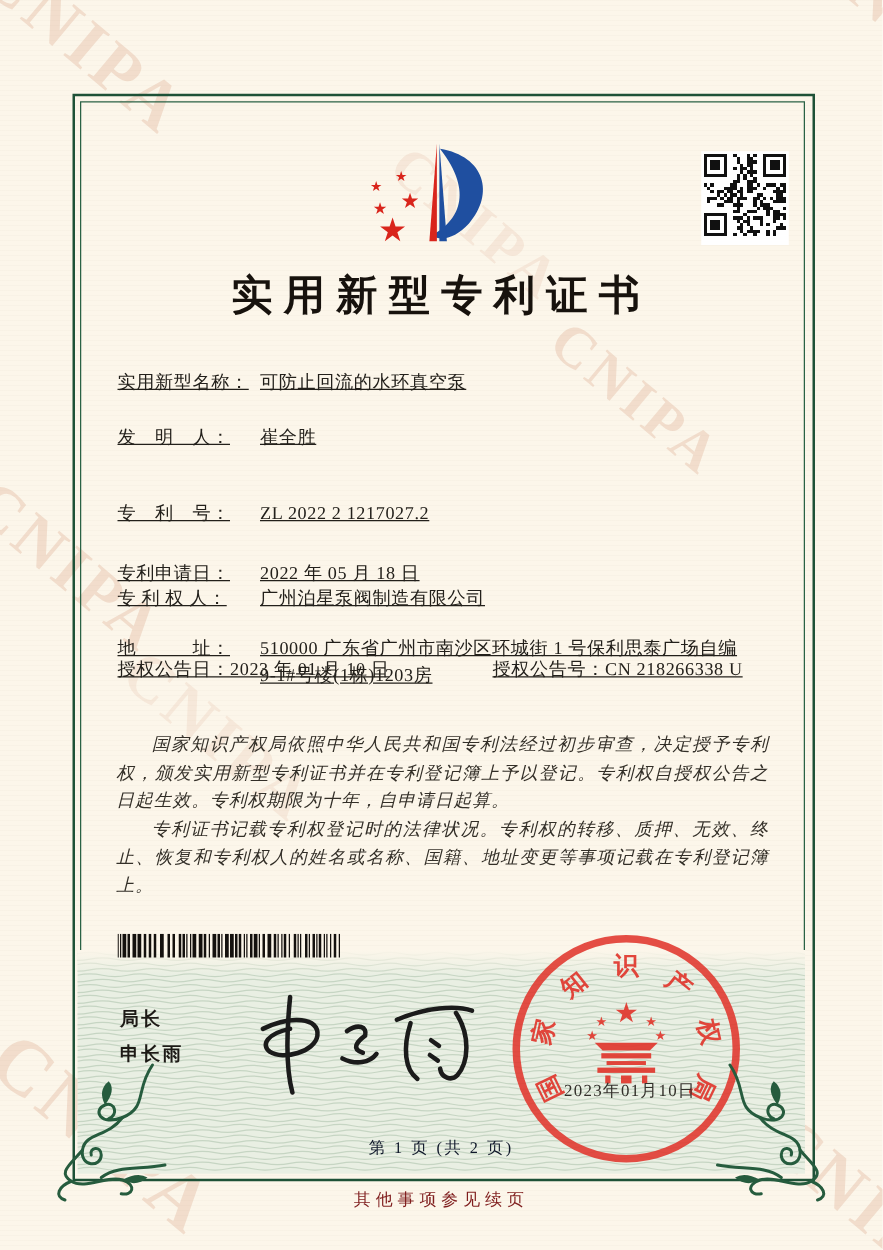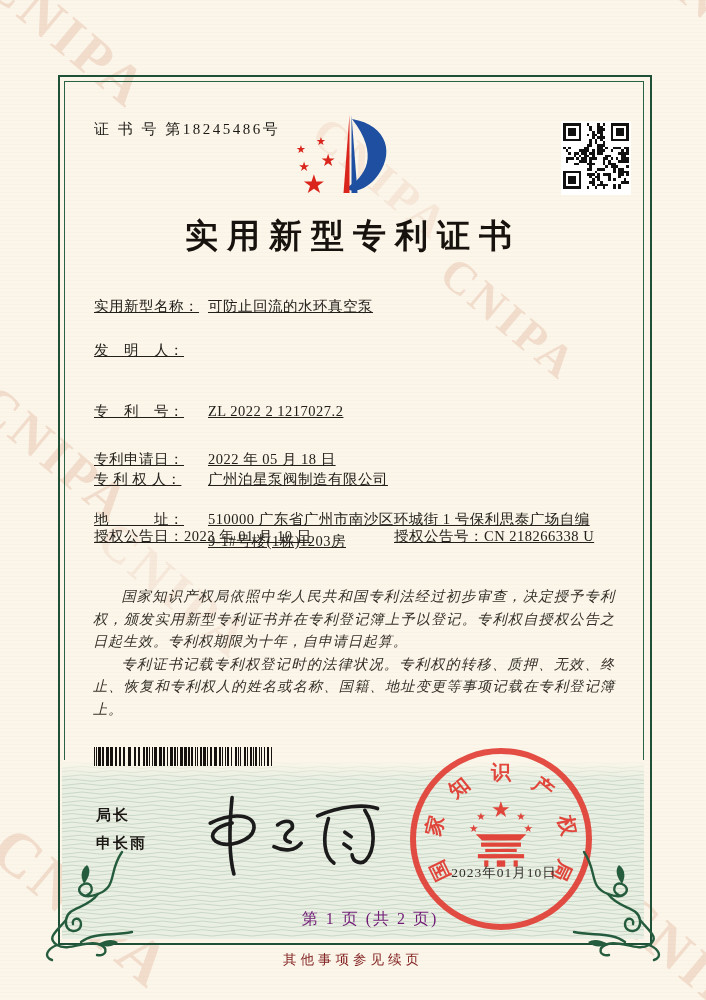--- a/index.html
+++ b/index.html
@@ -40,21 +40,21 @@
       font-weight:bold;color:#1d1a16;font-size:15px;letter-spacing:2px;}
   .sig{position:absolute;left:183px;top:788px;z-index:7;}
   .seal{position:absolute;left:410px;top:748px;width:182px;height:182px;z-index:6;
       mix-blend-mode:multiply;}
   .seal .ring{position:absolute;inset:0;border:6px solid rgba(224,54,44,.88);border-radius:50%;}
   .seal .ring-char{position:absolute;font-weight:bold;font-size:20px;color:rgba(224,54,44,.92);
       width:20px;text-align:center;font-family:"Liberation Sans",sans-serif;}
   .seal-date{position:absolute;left:418px;top:864px;width:172px;text-align:center;z-index:8;
       font-size:13.5px;color:#33302b;letter-spacing:1px;}
   .page-info{position:absolute;left:58px;width:590px;top:909px;text-align:center;
-      font-size:16px;z-index:7;color:#701a75;letter-spacing:2px;padding-left:17px;}
+      font-size:13px;z-index:7;color:#0f172a;letter-spacing:2px;}
   .next-note{position:absolute;left:0;right:0;top:951px;text-align:center;
       font-size:13.5px;z-index:5;color:#7f1d1d;letter-spacing:4px;}
 </style>
 </head>
 <body>
 
 <div class="page">
 
   <div class="wm" style="left:-30px;top:2px;font-size:56px;">CNIPA</div>
   <div class="wm" style="left:636px;top:-14px;font-size:50px;">CNIPA</div>
@@ -133,21 +133,20 @@
       <path d="M32,70 C22,82 12,88 23,95 C34,102 52,90 64,94 C76,98 72,107 63,105"></path>
       <path d="M47,92 C60,82 78,86 98,82"></path>
       <path d="M23,95 C13,99 9,107 18,110"></path>
       <path d="M50,34 q9,-12 3,-19 q-9,7 -3,19" fill="#265c3e" stroke="none"></path>
       <path d="M64,94 q12,-7 20,-2 q-9,8 -20,2" fill="#265c3e" stroke="none"></path>
     </g>
   </svg>
 
   <div class="content">
 
-    <div class="cert-no">证 书 号 第18245486号</div>
 
     <svg class="logo" width="122" height="94" viewBox="0 0 122 94">
       <path d="M64,8 C100,14 108,44 87,68 C77,79 64,83 58,77 C78,66 92,44 64,8 Z" fill="#1f4fa0"></path>
       <polygon points="61.5,4 55.5,82 61.5,82" fill="#d9251c"></polygon>
       <polygon points="63.5,4 63.5,82 69.5,82" fill="#1f4fa0"></polygon>
       <g fill="#d9251c" font-family="'DejaVu Sans',sans-serif">
         <text x="26" y="82" font-size="26" text-anchor="middle">★</text>
         <text x="16" y="60" font-size="13" text-anchor="middle">★</text>
         <text x="40" y="55" font-size="17" text-anchor="middle">★</text>
         <text x="13" y="42" font-size="11" text-anchor="middle">★</text>
@@ -343,20 +342,21 @@
     </div>
 
     <div class="title">实用新型专利证书</div>
 
     <div class="row" style="top:295px;">
       <span class="lbl">实用新型名称：</span>
       <span class="val">可防止回流的水环真空泵</span>
     </div>
     <div class="row" style="top:339px;">
       <span class="lbl">发　明　人：</span>
+      <span class="val">崔全胜</span>
     </div>
     <div class="row" style="top:400px;align-items:flex-end;">
       <span class="lbl">专　利　号：</span>
       <span class="val">ZL 2022 2 1217027.2</span>
     </div>
     <div class="row" style="top:436px;margin-top:12px;">
       <span class="lbl">专利申请日：</span>
       <span class="val">2022 年 05 月 18 日</span>
     </div>
     <div class="row" style="top:468px;">

